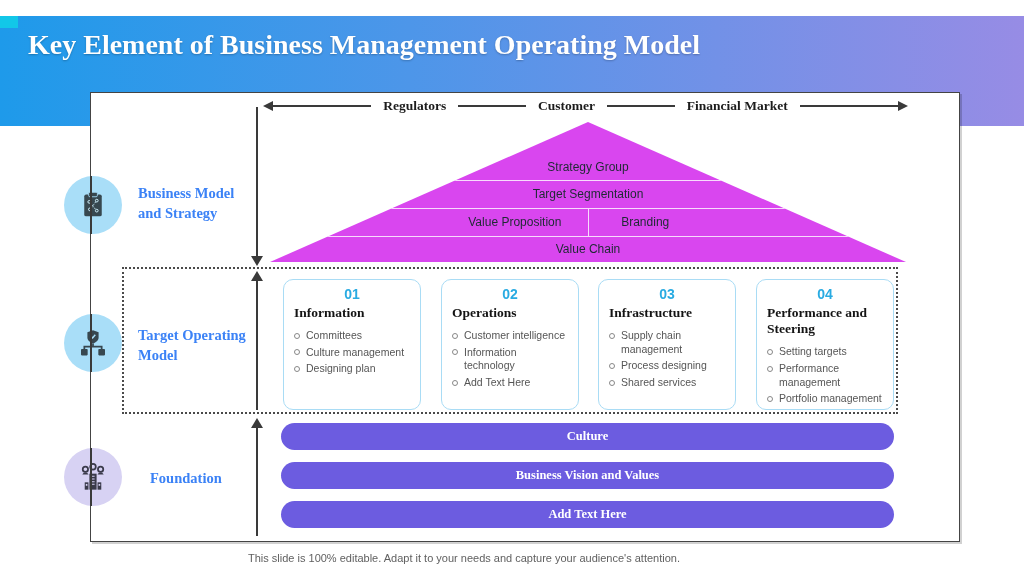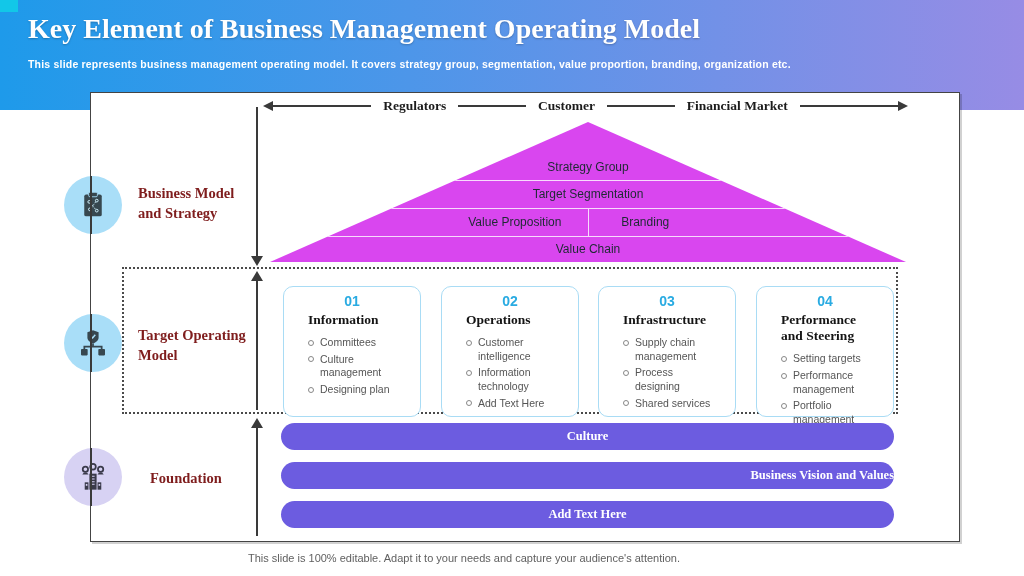--- a/index.html
+++ b/index.html
@@ -1,20 +1,20 @@
 <!DOCTYPE html>
 <html><head>
 <meta charset="utf-8">
 <style>
   html,body{margin:0;padding:0;}
   body{width:1024px;height:576px;position:relative;background:#ffffff;overflow:hidden;
        font-family:"Liberation Sans",sans-serif;}
 
   
-  .header{position:absolute;left:0;top:0;width:1024px;height:110px;
+  .header{position:absolute;left:0;top:16px;width:1024px;height:110px;
           background:linear-gradient(90deg,#1E9AEA 0%,#4D96E9 40%,#978CE5 100%);}
   .header-accent{position:absolute;left:0;top:0;width:18px;height:12px;background:#12C7E8;}
   .header-title{position:absolute;left:28px;top:13px;color:#ffffff;
                 font:bold 28px "Liberation Serif",serif;text-shadow:0 1px 2px rgba(0,0,0,.25);}
   .header-sub{position:absolute;left:28px;top:58px;color:#ffffff;
               font:600 10.5px "Liberation Sans",sans-serif;letter-spacing:.2px;}
 
   
   .main-box{position:absolute;left:90px;top:92px;width:870px;height:450px;background:#fff;
             border:1.5px solid #444;box-shadow:2px 2px 0 rgba(0,0,0,.18);box-sizing:border-box;}
@@ -53,54 +53,53 @@
   .pyr-cell{position:absolute;top:0;line-height:27px;}
   .pyr-cell.vp{left:15%;width:47%;} .pyr-cell.br{left:47%;width:24%;}
 
   
   .icon-circle{position:absolute;width:58px;height:58px;border-radius:50%;
                display:flex;align-items:center;justify-content:center;z-index:2;}
   .c-blue{background:#A9DEF8;} .c-purple{background:#D7D2F3;}
   .ic1{left:64px;top:176px;} .ic2{left:64px;top:314px;} .ic3{left:64px;top:448px;}
   .border-overlay{position:absolute;left:90px;width:2px;background:#3a3a3a;z-index:3;}
   .bo1{top:176px;height:58px;} .bo2{top:314px;height:58px;} .bo3{top:448px;height:58px;}
-  .section-label{position:absolute;font:bold 14.5px "Liberation Serif",serif;color:#7f1d1d;line-height:1.35;z-index:2;}
+  .section-label{position:absolute;font:bold 14.5px "Liberation Serif",serif;color:#3b82f6;line-height:1.35;z-index:2;}
   .sl1{left:138px;top:184px;width:108px;} .sl2{left:138px;top:326px;width:108px;} .sl3{left:150px;top:469px;width:120px;}
 
   
   .dashed-box{position:absolute;left:122px;top:267px;width:776px;height:147px;
               border:2px dotted #4a4a4a;box-sizing:border-box;}
 
   
-  .card{position:absolute;top:286px;width:138px;height:131px;background:#fff;
-        border:1px solid #A9DCF5;border-radius:10px;box-sizing:border-box;padding:6px 22px;z-index:2;}
+  .card{position:absolute;top:279px;width:138px;height:131px;background:#fff;
+        border:1px solid #A9DCF5;border-radius:10px;box-sizing:border-box;padding:6px 8px;z-index:2;}
   .card1{left:283px;} .card2{left:441px;} .card3{left:598px;} .card4{left:756px;}
   .card-num{text-align:center;font:bold 14px "Liberation Sans",sans-serif;color:#29ABE2;}
   .card-title{font:bold 13.5px "Liberation Serif",serif;color:#141414;margin:3px 0 8px 2px;line-height:1.2;}
   .card ul{list-style:none;margin:0;padding:0;font:10.5px/1.3 "Liberation Sans",sans-serif;color:#555;}
   .card li{position:relative;padding-left:14px;margin-bottom:3px;}
   .card li::before{content:"";position:absolute;left:2px;top:3.5px;width:4px;height:4px;
                    border:1px solid #888;border-radius:50%;background:#fff;}
 
   
   .fbar{position:absolute;left:281px;width:613px;height:27px;border-radius:14px;background:#6C5CE0;
         color:#fff;text-align:center;font:bold 12.5px/27px "Liberation Serif",serif;z-index:2;}
-  .fbar1{top:423px;} .fbar2{top:462px;text-align:right;} .fbar3{top:501px;}
+  .fbar1{top:423px;} .fbar2{top:462px;} .fbar3{top:501px;}
 
   
   .footer{position:absolute;left:0;top:552px;width:928px;text-align:center;
           font:11px "Liberation Sans",sans-serif;color:#5f5f5f;}
 </style>
 </head>
 <body>
 
 <div class="header">
   <div class="header-accent"></div>
   <div class="header-title">Key Element of Business Management Operating Model</div>
-  <div class="header-sub">This slide represents  business management operating model. It covers strategy group, segmentation, value proportion, branding, organization etc.</div>
 </div>
 
 <div class="main-box"></div>
 
 <div class="top-axis">
   <span class="ah-left"></span>
   <span class="seg seg1"></span>
   <span class="axis-label">Regulators</span>
   <span class="seg seg2"></span>
   <span class="axis-label">Customer</span>

